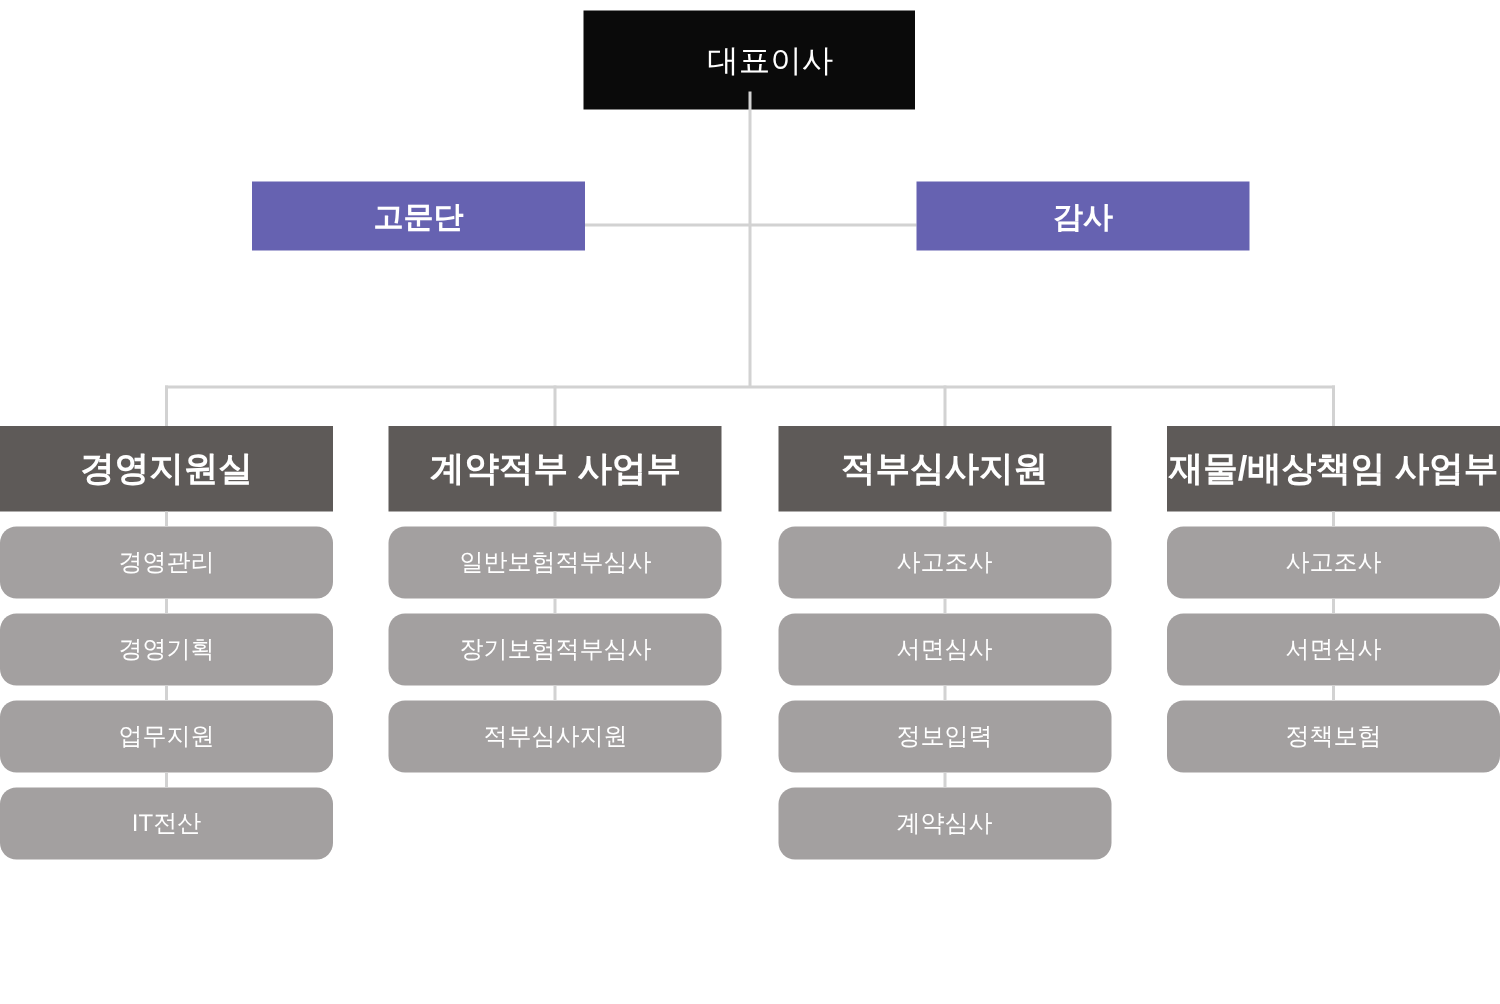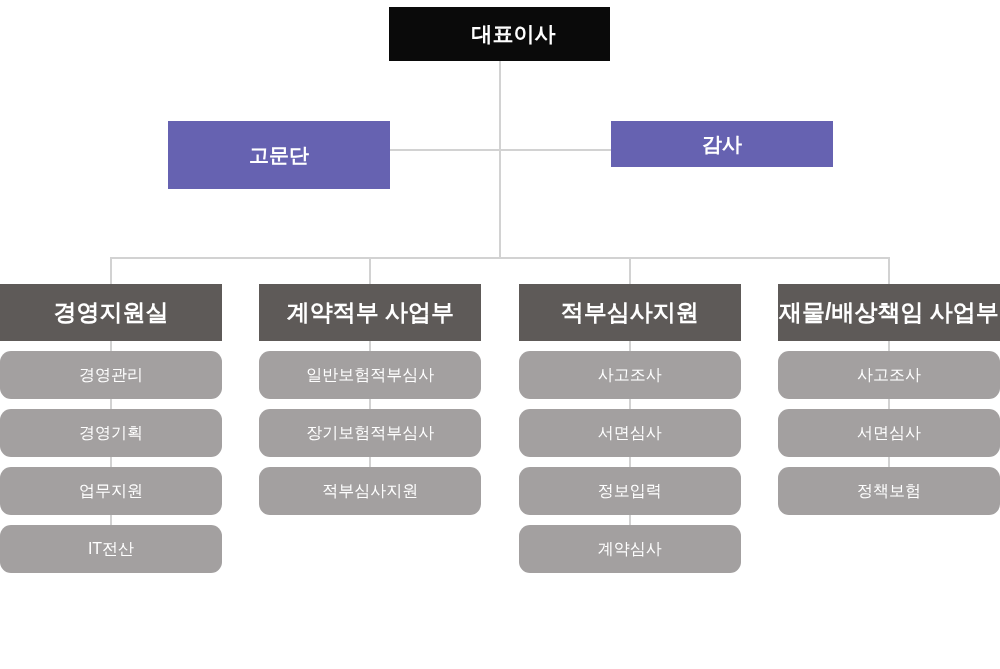--- a/index.html
+++ b/index.html
@@ -14,26 +14,26 @@
   .node {
     position: absolute;
     display: flex;
     align-items: center;
     justify-content: center;
     color: #ffffff;
     text-align: center;
     box-sizing: border-box;
   }
   .root-node {
-    left: 389px; top: 7px; width: 221px; height: 54px;
+    left: 389px; top: 7px; width: 221px; height: 66px;
     background: var(--root-bg, #0a0a0a);
-    font-size: 21px; font-weight: 700; padding-left: 28px;
+    font-size: 21px; font-weight: 400; padding-left: 28px;
   }
   .advisory-node {
-    left: 168px; top: 121px; width: 222px; height: 68px;
+    left: 168px; top: 121px; width: 222px; height: 46px;
     background: var(--l2-bg, #6662b1);
     font-size: 20px; font-weight: 700;
   }
   .audit-node {
     left: 611px; top: 121px; width: 222px; height: 46px;
     background: var(--l2-bg, #6662b1);
     font-size: 20px; font-weight: 700;
   }
   .line { position: absolute; background: var(--line, #d2d2d2); }
   .center-vline { left: 499px; top: 61px; width: 2px; height: 197px; }

